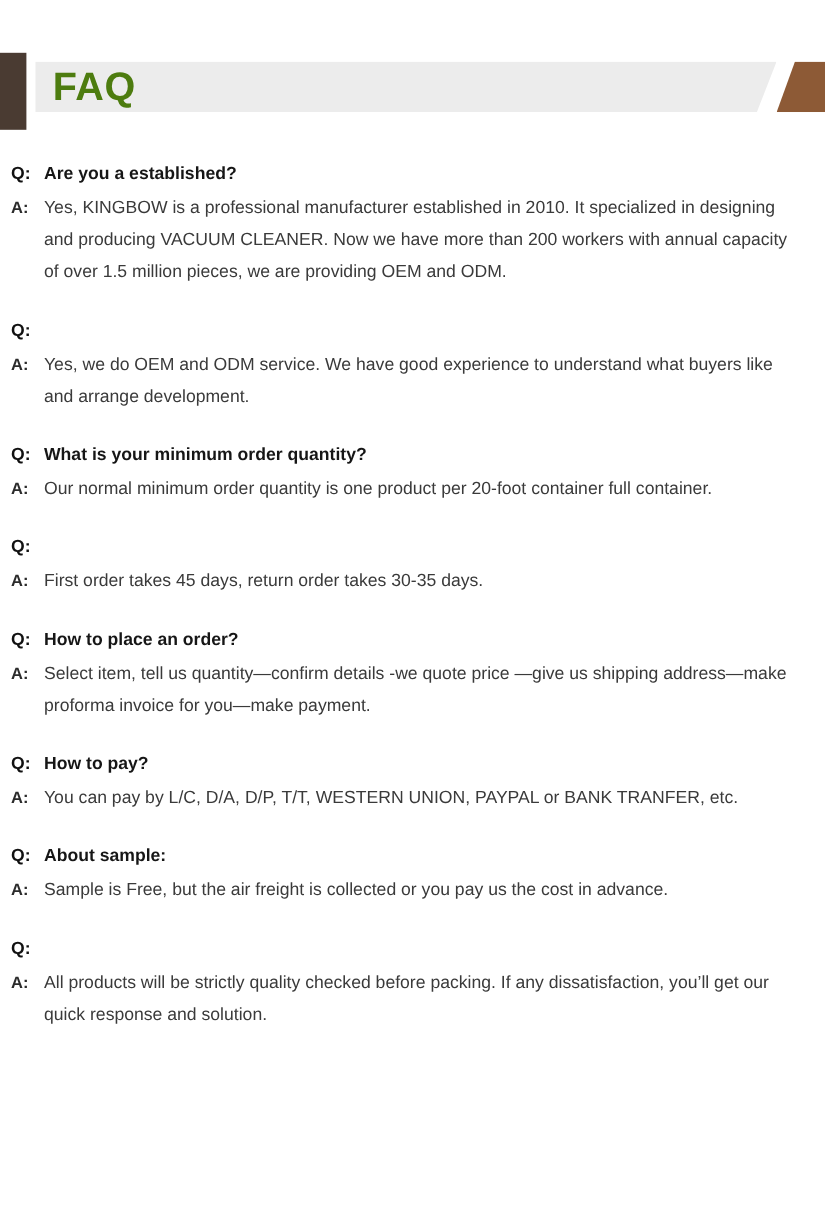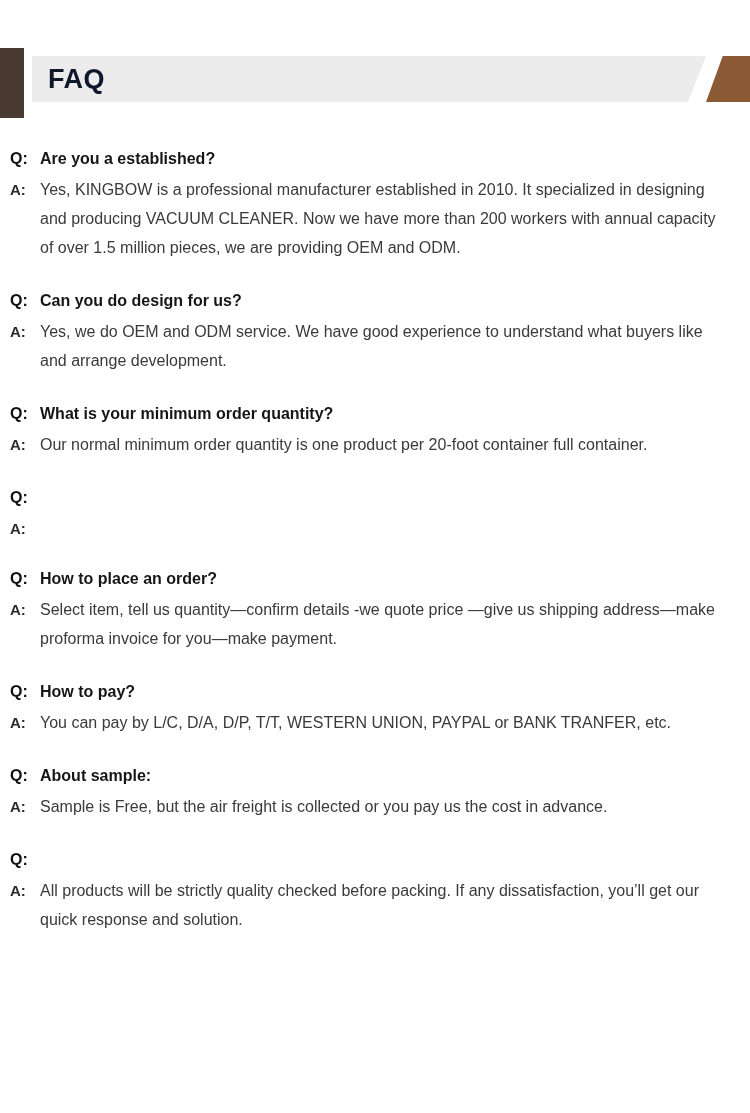--- a/index.html
+++ b/index.html
@@ -21,24 +21,24 @@
     background: #4a3b32;
   }
   .banner {
     position: absolute; left: 32px; top: 8px; right: 44px; height: 46px;
     background: #ececec;
     display: flex; align-items: center;
     padding-left: 16px;
     clip-path: polygon(0 0, 100% 0, calc(100% - 18px) 100%, 0 100%);
   }
   .page-title {
-    font-size: 27px;
+    font-size: 36px;
     font-weight: 800;
     letter-spacing: 0.5px;
-    color: #0f172a;
+    color: #4d7c0f;
   }
   .edge-right {
     position: absolute; right: 0; top: 8px;
     width: 44px; height: 46px;
     background: #8d5a36;
     clip-path: polygon(38% 0, 100% 0, 100% 100%, 0 100%);
   }
 
   
   .content { padding: 30px 34px 40px 10px; }
@@ -87,21 +87,20 @@
       </div>
       <div class="row a-row">
         <span class="a-label">A:</span>
         <span class="a-text">Yes, KINGBOW is a professional manufacturer established in 2010. It specialized in designing and producing VACUUM CLEANER. Now we have more than 200 workers with annual capacity of over 1.5 million pieces, we are providing OEM and ODM.</span>
       </div>
     </div>
 
     <div class="qa">
       <div class="row q-row">
         <span class="q-label">Q:</span>
-        <span class="q-text">Can you do design for us?</span>
       </div>
       <div class="row a-row">
         <span class="a-label">A:</span>
         <span class="a-text">Yes, we do OEM and ODM service. We have good experience to understand what buyers like and arrange development.</span>
       </div>
     </div>
 
     <div class="qa">
       <div class="row q-row">
         <span class="q-label">Q:</span>
@@ -112,20 +111,21 @@
         <span class="a-text">Our normal minimum order quantity is one product per 20-foot container full container.</span>
       </div>
     </div>
 
     <div class="qa">
       <div class="row q-row">
         <span class="q-label">Q:</span>
       </div>
       <div class="row a-row">
         <span class="a-label">A:</span>
+        <span class="a-text">First order takes 45 days, return order takes 30-35 days.</span>
       </div>
     </div>
 
     <div class="qa">
       <div class="row q-row">
         <span class="q-label">Q:</span>
         <span class="q-text">How to place an order?</span>
       </div>
       <div class="row a-row">
         <span class="a-label">A:</span>

